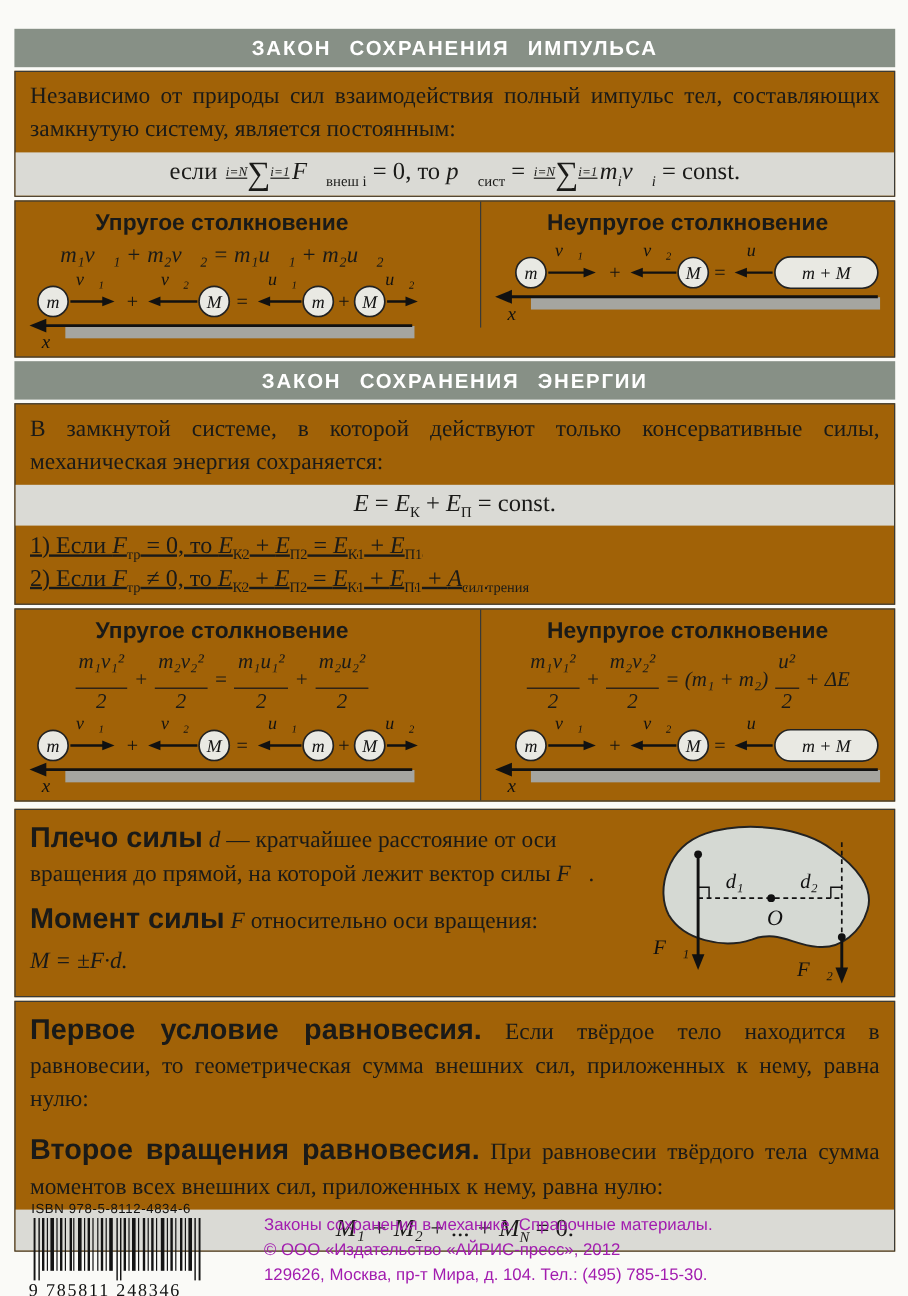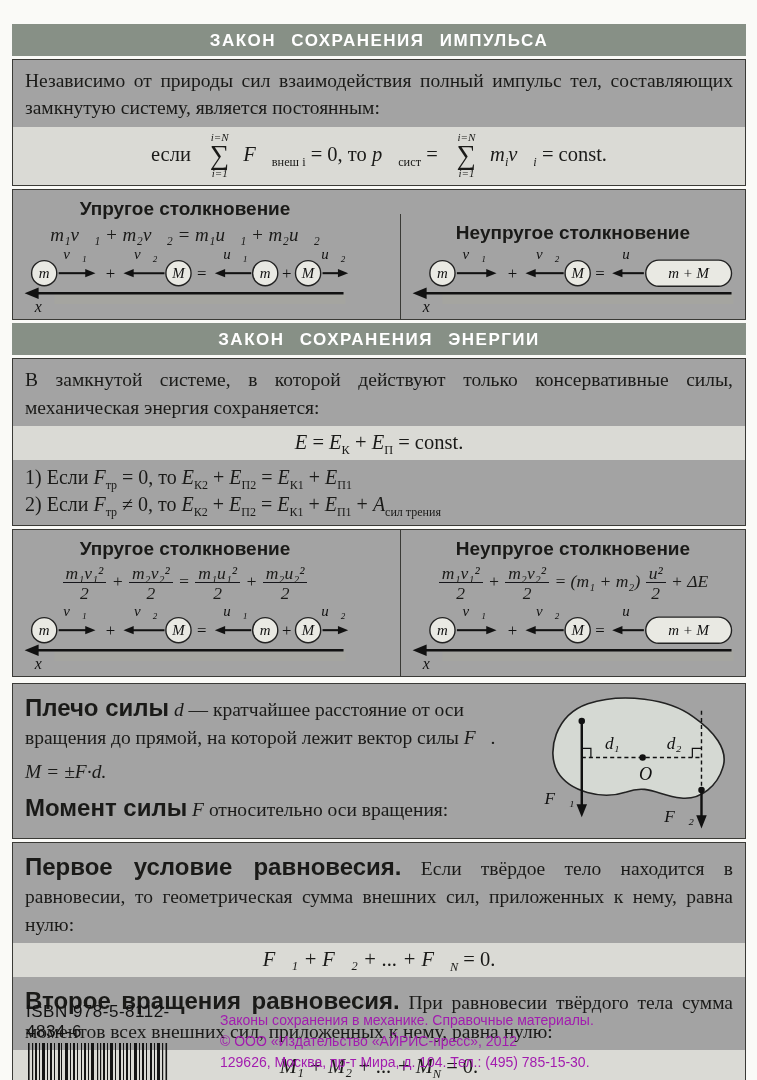--- a/index.html
+++ b/index.html
@@ -12,70 +12,70 @@
   }
   .card{position:absolute;left:12px;top:24px;width:734px;}
   .gap{height:3px;}
   .bar-header{
     background:#879086;color:#ffffff;
     font-family:"Liberation Sans","DejaVu Sans",sans-serif;
     font-weight:bold;font-size:17px;line-height:1;
     text-align:center;padding:8px 0 7px;
     letter-spacing:1.5px;word-spacing:9px;
   }
-  .box{border:1.5px solid #3a3a36;background:#a3a3a3;}
+  .box{border:1.5px solid #3a3a36;background:#a16207;}
   .para{
     font-size:19.5px;line-height:1.4;
     padding:7px 12px 5px;text-align:justify;
   }
   .fm{font-size:20px;}
   .it{font-style:italic;}
   .lead{
     font-family:"Liberation Sans","DejaVu Sans",sans-serif;
     font-weight:bold;font-size:24px;
   }
   sub{font-size:0.60em;line-height:0;}
   sub.subit{font-style:italic;}
   .formula-row{
     background:#dadad5;text-align:center;
     padding:5px 0 6px;font-size:20.5px;
   }
   .formula-row .sum{
-    display:inline-flex;flex-direction:column;align-items:center;
-    vertical-align:middle;line-height:1;margin:0 14px;
+    display:inline-flex;flex-direction:row;align-items:center;
+    vertical-align:middle;line-height:1;margin:0 2px;text-decoration:underline;
   }
   .sum .lim{font-size:11px;font-style:italic;}
   .sum .sig{font-size:27px;line-height:0.95;font-style:normal;}
-  .cases{padding:4px 12px 7px;font-size:20px;line-height:1.35;}
-  .cols{display:flex;align-items:flex-end;gap:43px;}
+  .cases{padding:4px 12px 7px;font-size:20px;line-height:1.35;text-decoration:underline;}
+  .cols{display:flex;align-items:flex-start;gap:43px;}
   .col{flex:1 1 0;padding:5px 6px 4px;min-width:0;}
   .col + .col{border-left:1.5px solid #3a3a36;}
   .col-title{
     font-family:"Liberation Sans","DejaVu Sans",sans-serif;
     font-weight:bold;font-size:19px;text-align:center;margin:3px 0 4px;
   }
   .col-formula{font-size:19px;font-style:italic;text-align:center;margin-bottom:2px;white-space:nowrap;}
   .col-formula.small{font-size:17.5px;}
   .frac{display:inline-block;text-align:center;vertical-align:middle;line-height:1.05;margin:0 1px;}
-  .frac .nline{display:block;padding:0 3px 0;border-bottom:1.3px solid #15151a;}
+  .frac .nline{display:block;padding:0 3px 13px;border-bottom:1.3px solid #15151a;}
   .frac .dline{display:block;padding-top:1px;}
   .diagram{display:block;width:100%;height:auto;}
   svg text{font-family:"Liberation Serif","DejaVu Serif",serif;fill:#111;}
   svg .dit{font-style:italic;}
   .lever-flex{display:flex;}
   .lever-text{flex:1 1 auto;padding:7px 4px 4px 12px;font-size:19.5px;line-height:1.4;}
   .lever-text .blockline{display:block;margin-top:6px;}
   .lever-art{flex:0 0 212px;padding:2px 4px 0 0;}
   .footer{
     position:absolute;left:24px;top:1002px;width:720px;
     display:flex;align-items:flex-start;
     font-family:"Liberation Sans","DejaVu Sans",sans-serif;
   }
   .isbn-block{flex:0 0 160px;}
-  .isbn-text{font-size:17px;letter-spacing:0.5px;margin:0 0 1px 2px;color:#111;}
+  .isbn-text{font-size:11px;letter-spacing:0.5px;margin:0 0 1px 2px;color:#111;}
   .pub-block{margin-left:36px;font-size:14px;line-height:1.5;color:#a21caf;padding-top:8px;}
 </style>
 </head>
 <body>
 
 <div class="card">
 
   <div class="bar-header">ЗАКОН СОХРАНЕНИЯ ИМПУЛЬСА</div>
   <div class="gap"></div>
 
@@ -259,26 +259,26 @@
   <div class="gap"></div>
 
   <div class="box lever-flex">
     <div class="lever-text">
       <span>
         <span class="lead">Плечо силы</span>
         <span class="it">d</span>
         <span>— кратчайшее расстояние от оси вращения до прямой, на которой лежит вектор силы</span>
         <span class="it">F⃗.</span>
       </span>
-      <span class="blockline it">M = ±F·d.</span>
       <span class="blockline">
         <span class="lead">Момент силы</span>
         <span class="it">F</span>
         <span>относительно оси вращения:</span>
       </span>
+      <span class="blockline it">M = ±F·d.</span>
     </div>
     <div class="lever-art">
       <svg width="208" height="148" viewBox="0 0 205 145">
         <path d="M 58,17 C 92,6 138,12 162,30 C 182,44 197,62 191,80 C 186,97 170,112 150,110 C 128,108 118,96 96,104 C 72,112 40,104 28,84 C 17,64 26,28 58,17 Z" fill="#d5d9d3" stroke="#222" stroke-width="1.6"></path>
         <line x1="52" y1="70" x2="170" y2="70" stroke="#111" stroke-width="1.4" stroke-dasharray="4,3"></line>
         <line x1="170" y1="24" x2="170" y2="102" stroke="#111" stroke-width="1.4" stroke-dasharray="4,3"></line>
         <path d="M52,61 L61,61 L61,70" fill="none" stroke="#111" stroke-width="1.2"></path>
         <path d="M161,70 L161,61 L170,61" fill="none" stroke="#111" stroke-width="1.2"></path>
         <circle cx="52" cy="34" r="3.2" fill="#111"></circle>
         <circle cx="112" cy="70" r="3.2" fill="#111"></circle>
@@ -294,23 +294,20 @@
         <text class="dit" x="148" y="134" font-size="17" text-anchor="middle">F⃗₂</text>
       </svg>
     </div>
   </div>
   <div class="gap"></div>
 
   <div class="box">
     <div class="para">
       <span class="lead">Первое условие равновесия.</span>
       <span>Если твёрдое тело находится в равновесии, то геометрическая сумма внешних сил, приложенных к нему, равна нулю:</span>
-    </div>
-    <div class="formula-row fm">
-      <span class="it">F⃗₁ + F⃗₂ + ... + F⃗</span><sub class="subit">N</sub><span> = 0.</span>
     </div>
     <div class="para">
       <span class="lead">Второе вращения равновесия.</span>
       <span>При равновесии твёрдого тела сумма моментов всех внешних сил, приложенных к нему, равна нулю:</span>
     </div>
     <div class="formula-row fm">
       <span class="it">M₁ + M₂ + ... + M</span><sub class="subit">N</sub><span> = 0.</span>
     </div>
   </div>
 </div>

